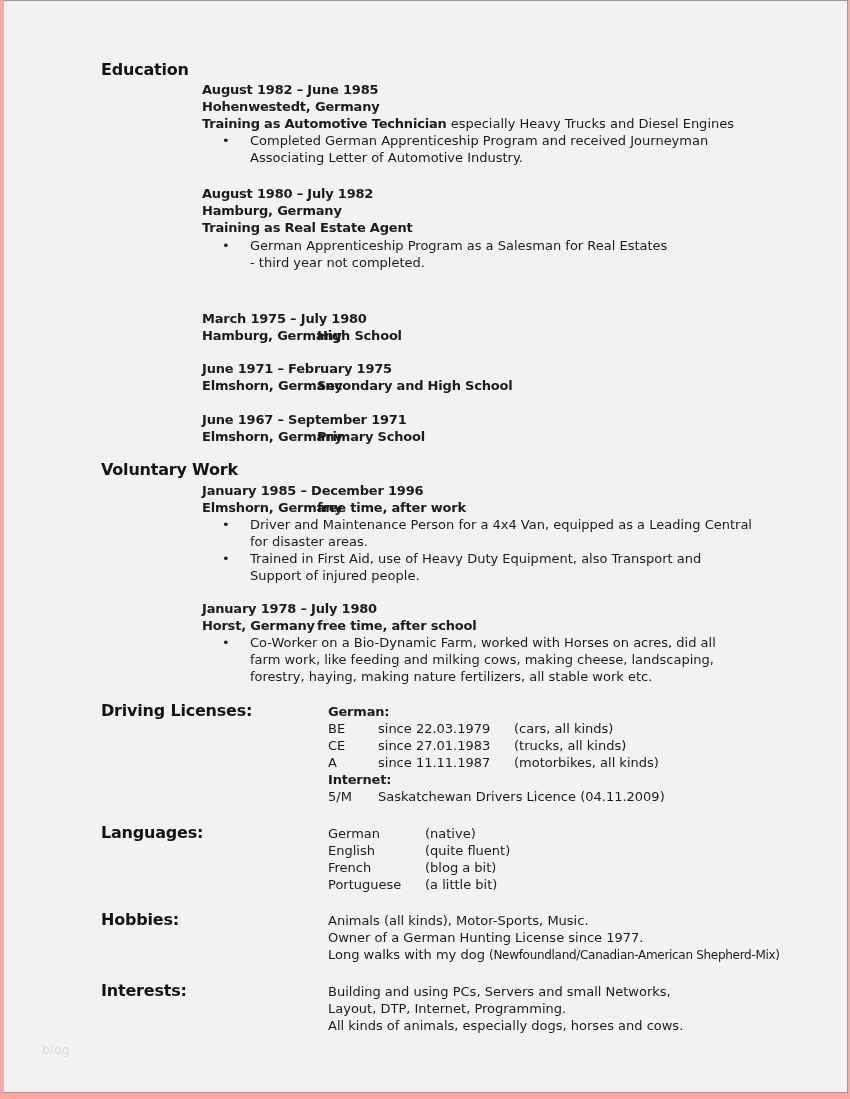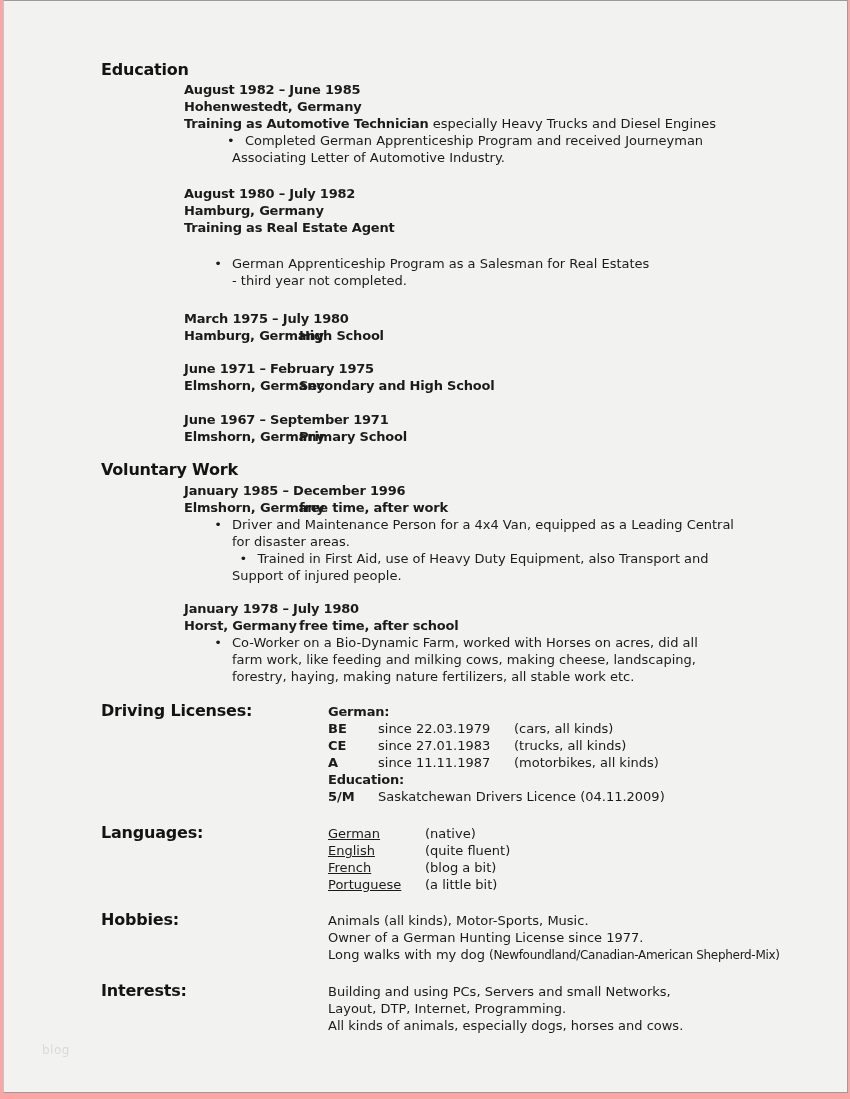--- a/index.html
+++ b/index.html
@@ -31,33 +31,33 @@
     white-space: nowrap;
     letter-spacing: -0.2px;
   }
   .content {
     position: absolute;
     font-size: 13px;
     line-height: 17px;
     color: #1b1b1b;
     white-space: nowrap;
   }
-  .edu { left: 180px; }
+  .edu { left: 198px; }
   .col2 { left: 296px; margin-left: 28px; }
   .line { height: 17px; }
   .b { font-weight: bold; margin-top: 8px; }
   .bold-line { font-weight: bold; letter-spacing: -0.2px; }
   .loc { display: inline-block; width: 115px; }
-  .bullet-line { padding-left: 20px; text-align: center; }
+  .bullet-line { padding-left: 20px; }
   .bullet-glyph { display: inline-block; width: 28px; }
   .cont-line { padding-left: 48px; }
-  .gap-top { margin-top: 19px; }
-  .code { display: inline-block; width: 50px; font-weight: bold; }
+  .gap-top { margin-top: 1px; }
+  .code { display: inline-block; width: 50px; font-weight: normal; }
   .since { display: inline-block; width: 136px; }
-  .lang { display: inline-block; width: 97px; text-decoration: underline; }
+  .lang { display: inline-block; width: 97px; }
   .paren-small { font-size: 12px; letter-spacing: -0.3px; }
   .watermark {
     position: absolute;
     left: 38px; top: 1042px;
     font-size: 12px;
     color: #dadada;
     letter-spacing: 0.5px;
   }
 </style>
 </head>
@@ -118,21 +118,21 @@
       <div class="line cont-line">forestry, haying, making nature fertilizers, all stable work etc.</div>
     </div>
 
     <div class="sec-heading" style="top:700px">Driving Licenses:</div>
 
     <div class="content col2" style="top:702px">
       <div class="line bold-line">German:</div>
       <div class="line"><span class="code">BE</span><span class="since">since 22.03.1979</span><span>(cars, all kinds)</span></div>
       <div class="line"><span class="code">CE</span><span class="since">since 27.01.1983</span><span>(trucks, all kinds)</span></div>
       <div class="line"><span class="code">A</span><span class="since">since 11.11.1987</span><span>(motorbikes, all kinds)</span></div>
-      <div class="line bold-line">Education:</div>
+      <div class="line bold-line">Internet:</div>
       <div class="line"><span class="code">5/M</span><span>Saskatchewan Drivers Licence (04.11.2009)</span></div>
     </div>
 
     <div class="sec-heading" style="top:822px">Languages:</div>
 
     <div class="content col2" style="top:824px">
       <div class="line"><span class="lang">German</span><span>(native)</span></div>
       <div class="line"><span class="lang">English</span><span>(quite fluent)</span></div>
       <div class="line"><span class="lang">French</span><span>(blog a bit)</span></div>
       <div class="line"><span class="lang">Portuguese</span><span>(a little bit)</span></div>

